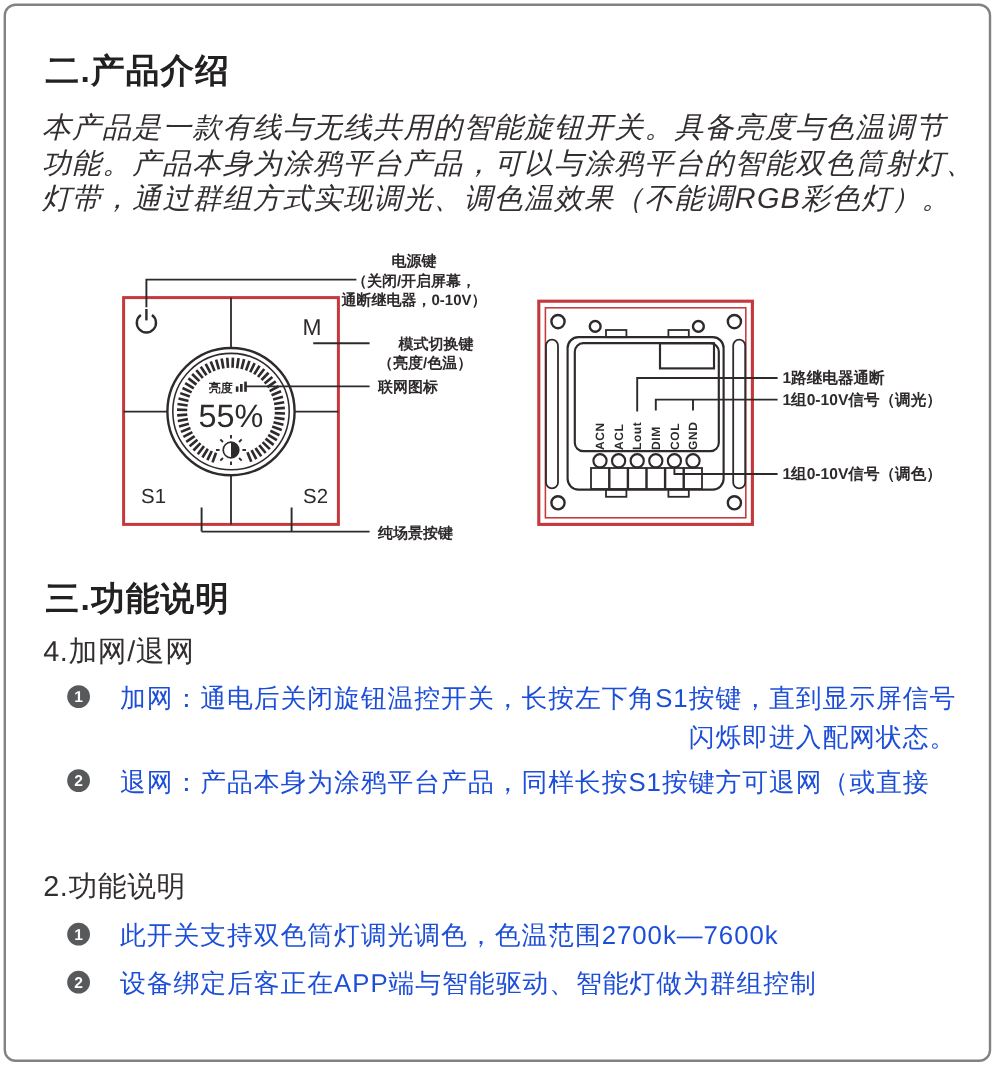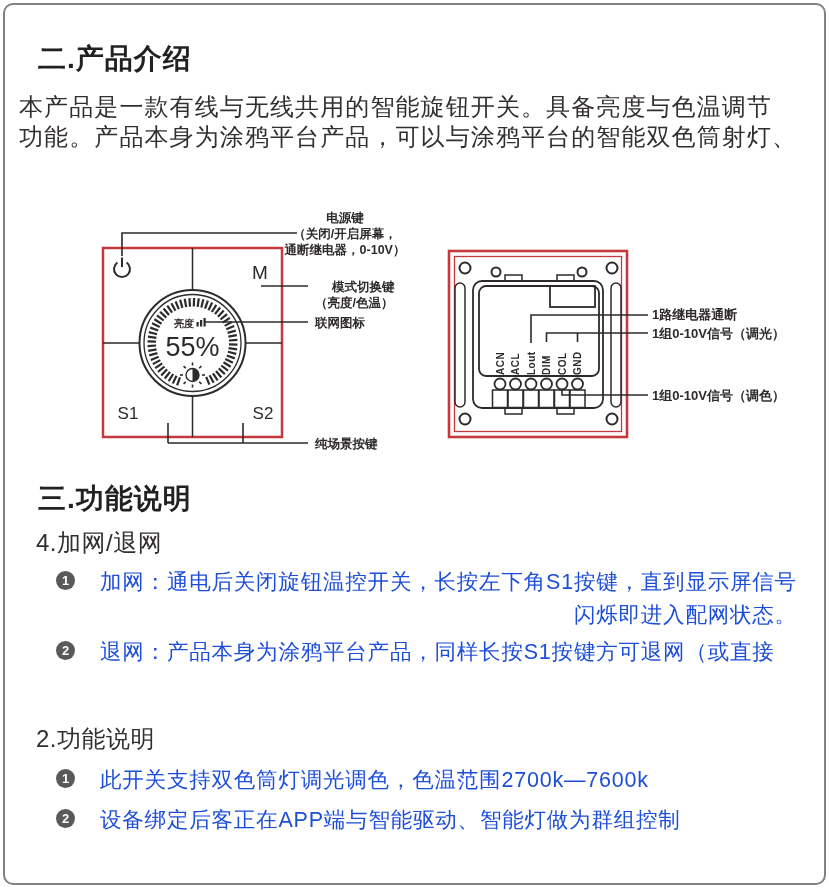--- a/index.html
+++ b/index.html
@@ -19,23 +19,24 @@
   svg text{fill:#2e2a2b;}
 </style>
 </head>
 <body>
 
 <div class="page">
   <div class="frame"></div>
 
   <div class="abs h1" style="left:38px;top:40px;">二.产品介绍</div>
 
-  <div class="abs para" style="left:19px;top:92px;">
+  <div class="abs para" style="left:35px;top:92px;font-style:italic;">
     <div>本产品是一款有线与无线共用的智能旋钮开关。具备亮度与色温调节</div>
     <div>功能。产品本身为涂鸦平台产品，可以与涂鸦平台的智能双色筒射灯、</div>
+    <div>灯带，通过群组方式实现调光、调色温效果（不能调RGB彩色灯）。</div>
   </div>
 
   <svg class="abs" style="left:90px;top:205px;" width="375" height="255" viewBox="0 0 375 255">
 
     <rect x="13" y="43" width="179" height="189" fill="none" stroke="#c5393d" stroke-width="2.5"></rect>
 
     <path class="ln" stroke-width="1.5" d="M102.5,43 L102.5,85 M102.5,191 L102.5,232 M13,138 L49.5,138 M155.5,138 L192,138"></path>
 
     <circle class="ln" cx="102.5" cy="138" r="53" stroke-width="2"></circle>
     <circle class="ln" cx="102.5" cy="138" r="48.5" stroke-width="1.3"></circle>

